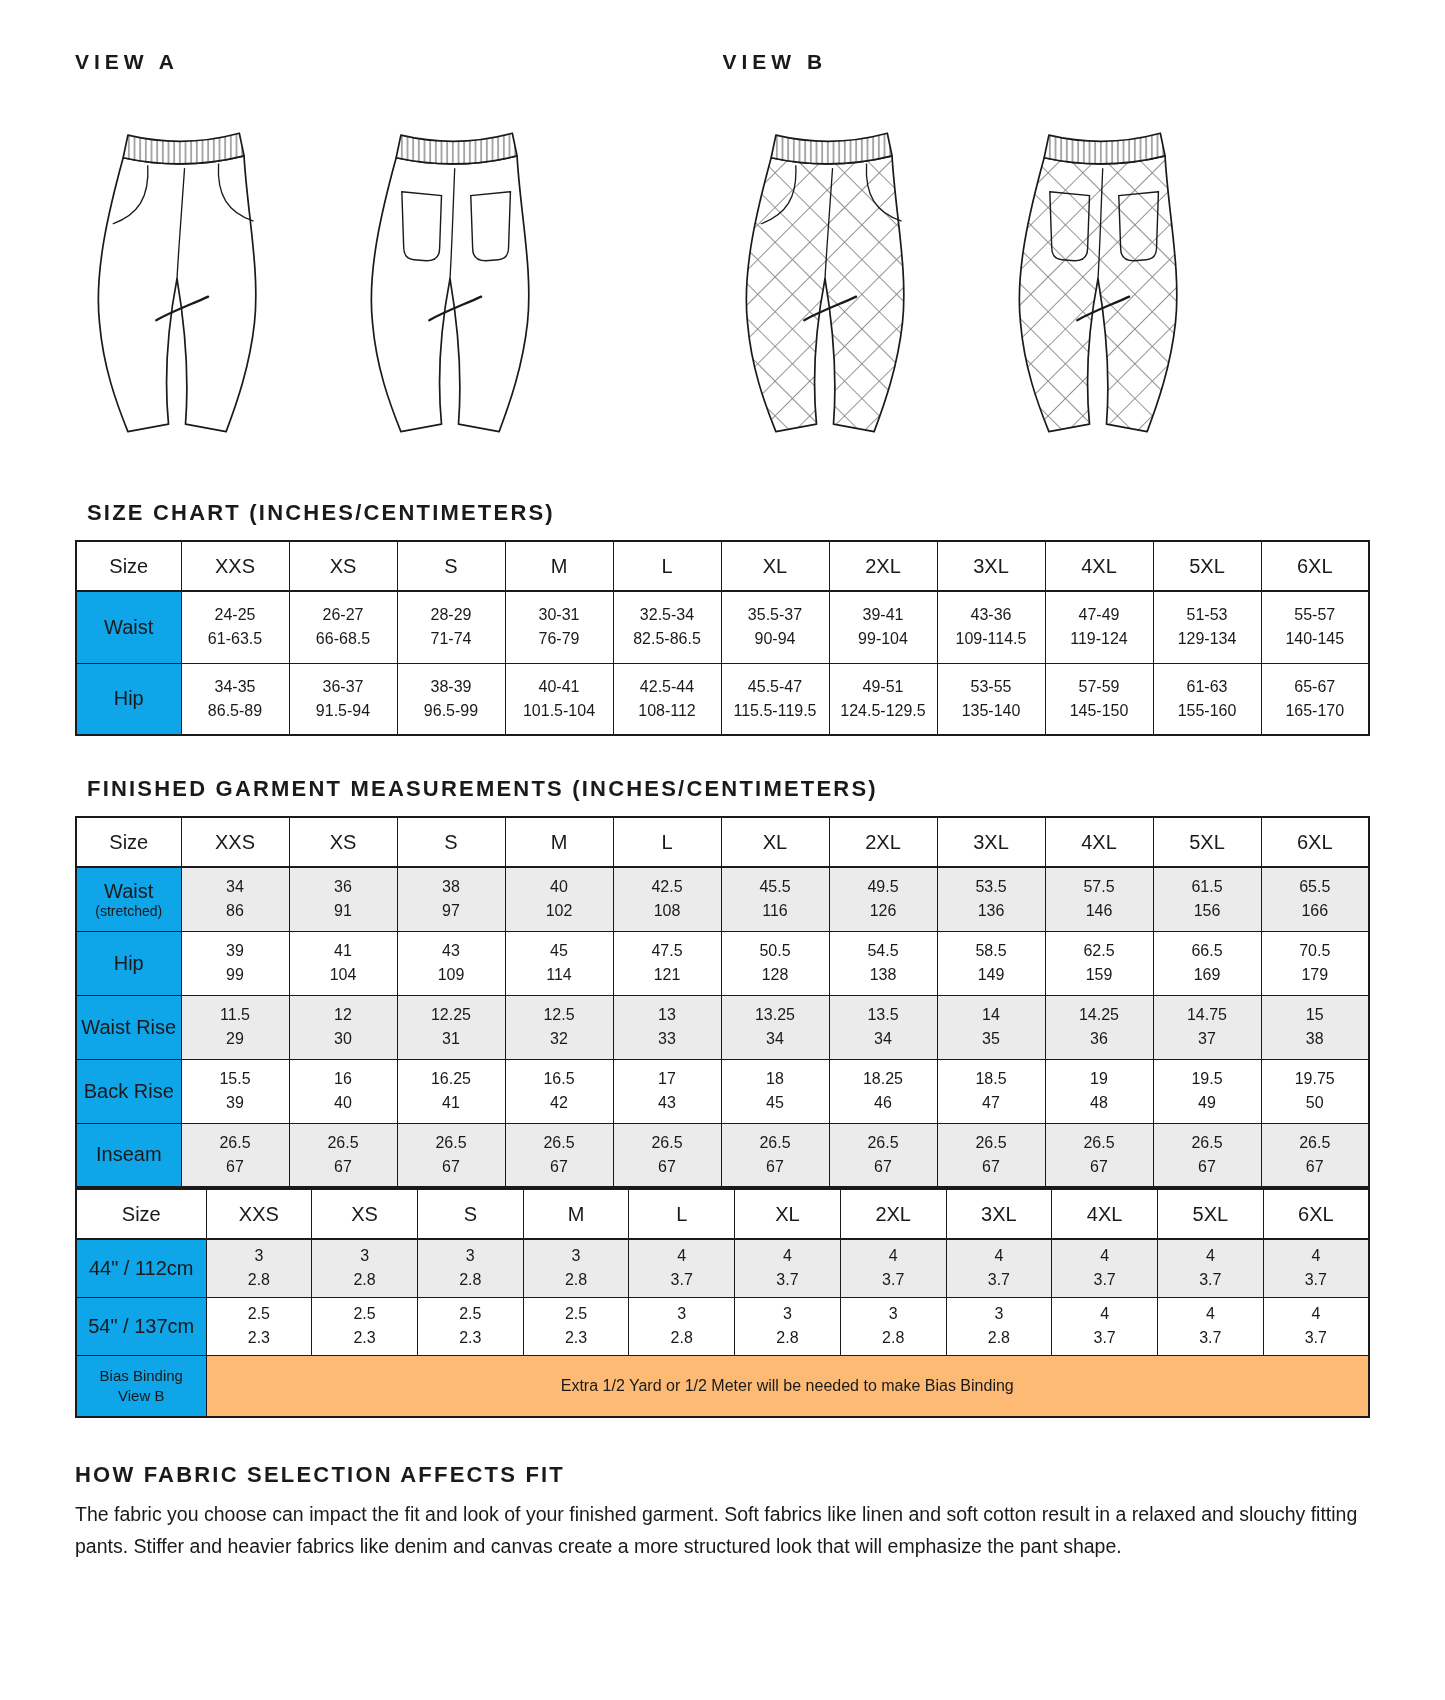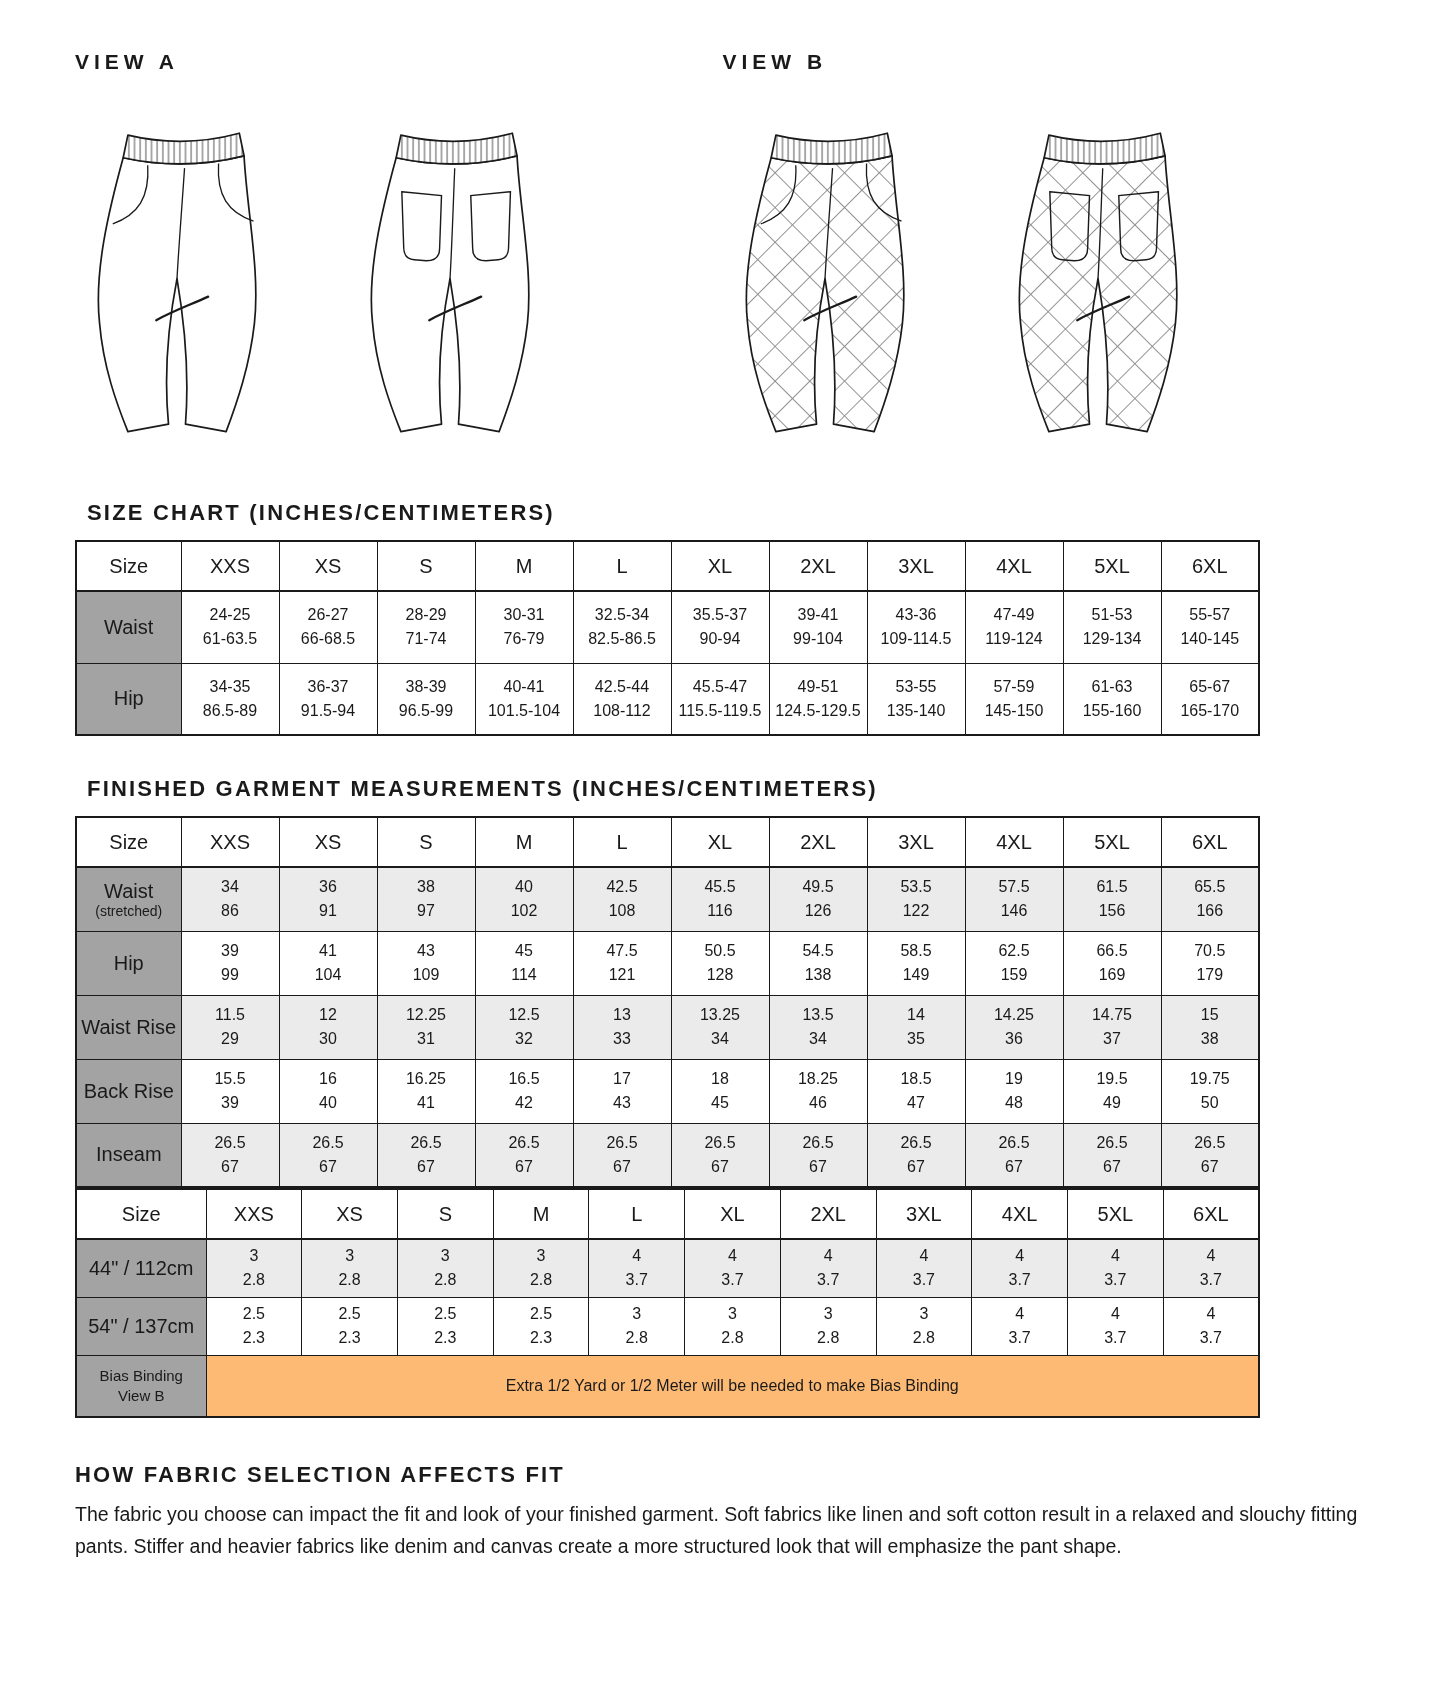--- a/index.html
+++ b/index.html
@@ -18,24 +18,24 @@
   
   .section-title {
     font-weight:800; font-size:22px; letter-spacing:2.2px;
     padding-left:12px; margin:0;
   }
   .title-gap { margin-top:40px; margin-bottom:14px; }
   .fabric-titles { margin-top:38px; margin-bottom:14px; }
   .fabric-titles .section-title { line-height:31px; padding-left:4px; }
 
   
-  table { border-collapse:collapse; width:1185px; table-layout:fixed; border:2px solid #1a1a1a; }
+  table { border-collapse:collapse; width:1295px; table-layout:fixed; border:2px solid #1a1a1a; }
   th, td { border:1px solid #1a1a1a; text-align:center; vertical-align:middle; padding:2px 2px; }
   thead th { height:44px; font-size:20px; font-weight:normal; border-bottom:2px solid #1a1a1a; }
-  tbody th { font-size:20px; font-weight:normal; background:#a3a3a3;margin-top:48px; }
+  tbody th { font-size:20px; font-weight:normal; background:#0ea5e9;margin-top:48px; }
   td .ln { font-size:16px; line-height:24px; }
   .sub { font-size:14px; line-height:16px; }
   .shaded td { background:#ebebeb; }
   #size-chart-table tbody tr { height:72px; }
   #finished-table tbody tr { height:64px; }
   #fabric-table tbody tr { height:58px; }
   #fabric-table tbody tr.bias-row { height:62px; }
   .bias-row th { font-size:15px; line-height:20px; }
   .bias-row td { font-size:16px; }
 
@@ -324,21 +324,21 @@
           <td>
             <div class="ln">45.5</div>
             <div class="ln">116</div>
           </td>
           <td>
             <div class="ln">49.5</div>
             <div class="ln">126</div>
           </td>
           <td>
             <div class="ln">53.5</div>
-            <div class="ln">122</div>
+            <div class="ln">136</div>
           </td>
           <td>
             <div class="ln">57.5</div>
             <div class="ln">146</div>
           </td>
           <td>
             <div class="ln">61.5</div>
             <div class="ln">156</div>
           </td>
           <td>

